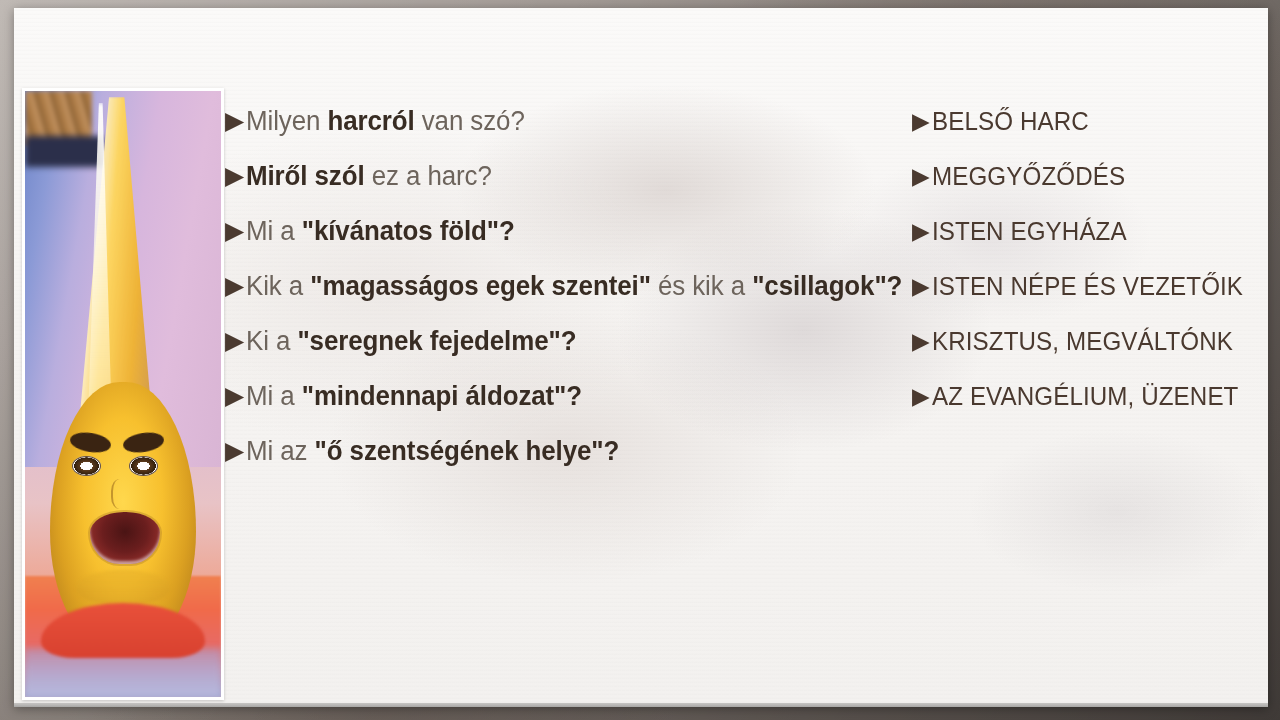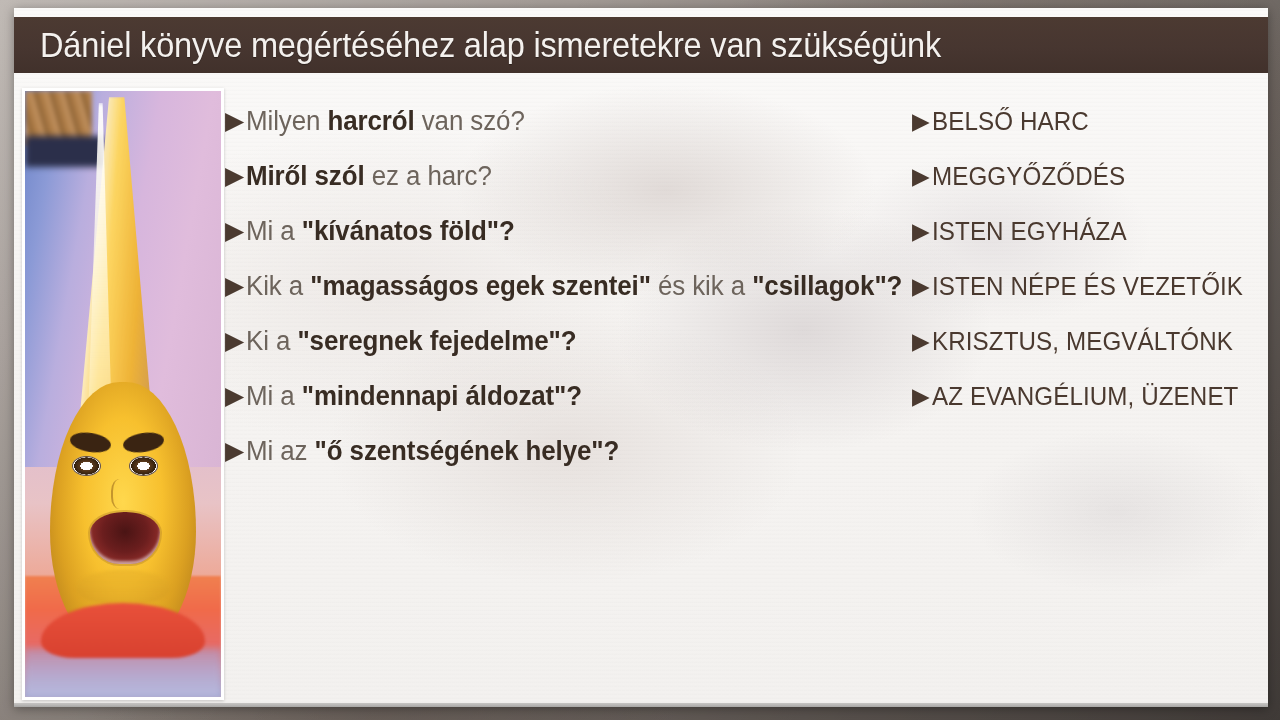--- a/index.html
+++ b/index.html
@@ -221,23 +221,20 @@
 </style>
 </head>
 <body>
 
 <div id="backdrop"></div>
 
 <div id="slide">
 
   <div id="slide-bg"></div>
 
-  <div id="title-bar">
-    <div id="title-text">Dániel könyve megértéséhez alap ismeretekre van szükségünk</div>
-  </div>
 
   <div id="photo">
     <div id="photo-inner">
       <div class="ph-sky"></div>
       <div class="ph-wood"></div>
       <div class="ph-darkband"></div>
       <div class="ph-cone"></div>
       <div class="ph-cone-hi"></div>
       <div class="ph-bottom"></div>
       <div class="ph-bottom2"></div>

